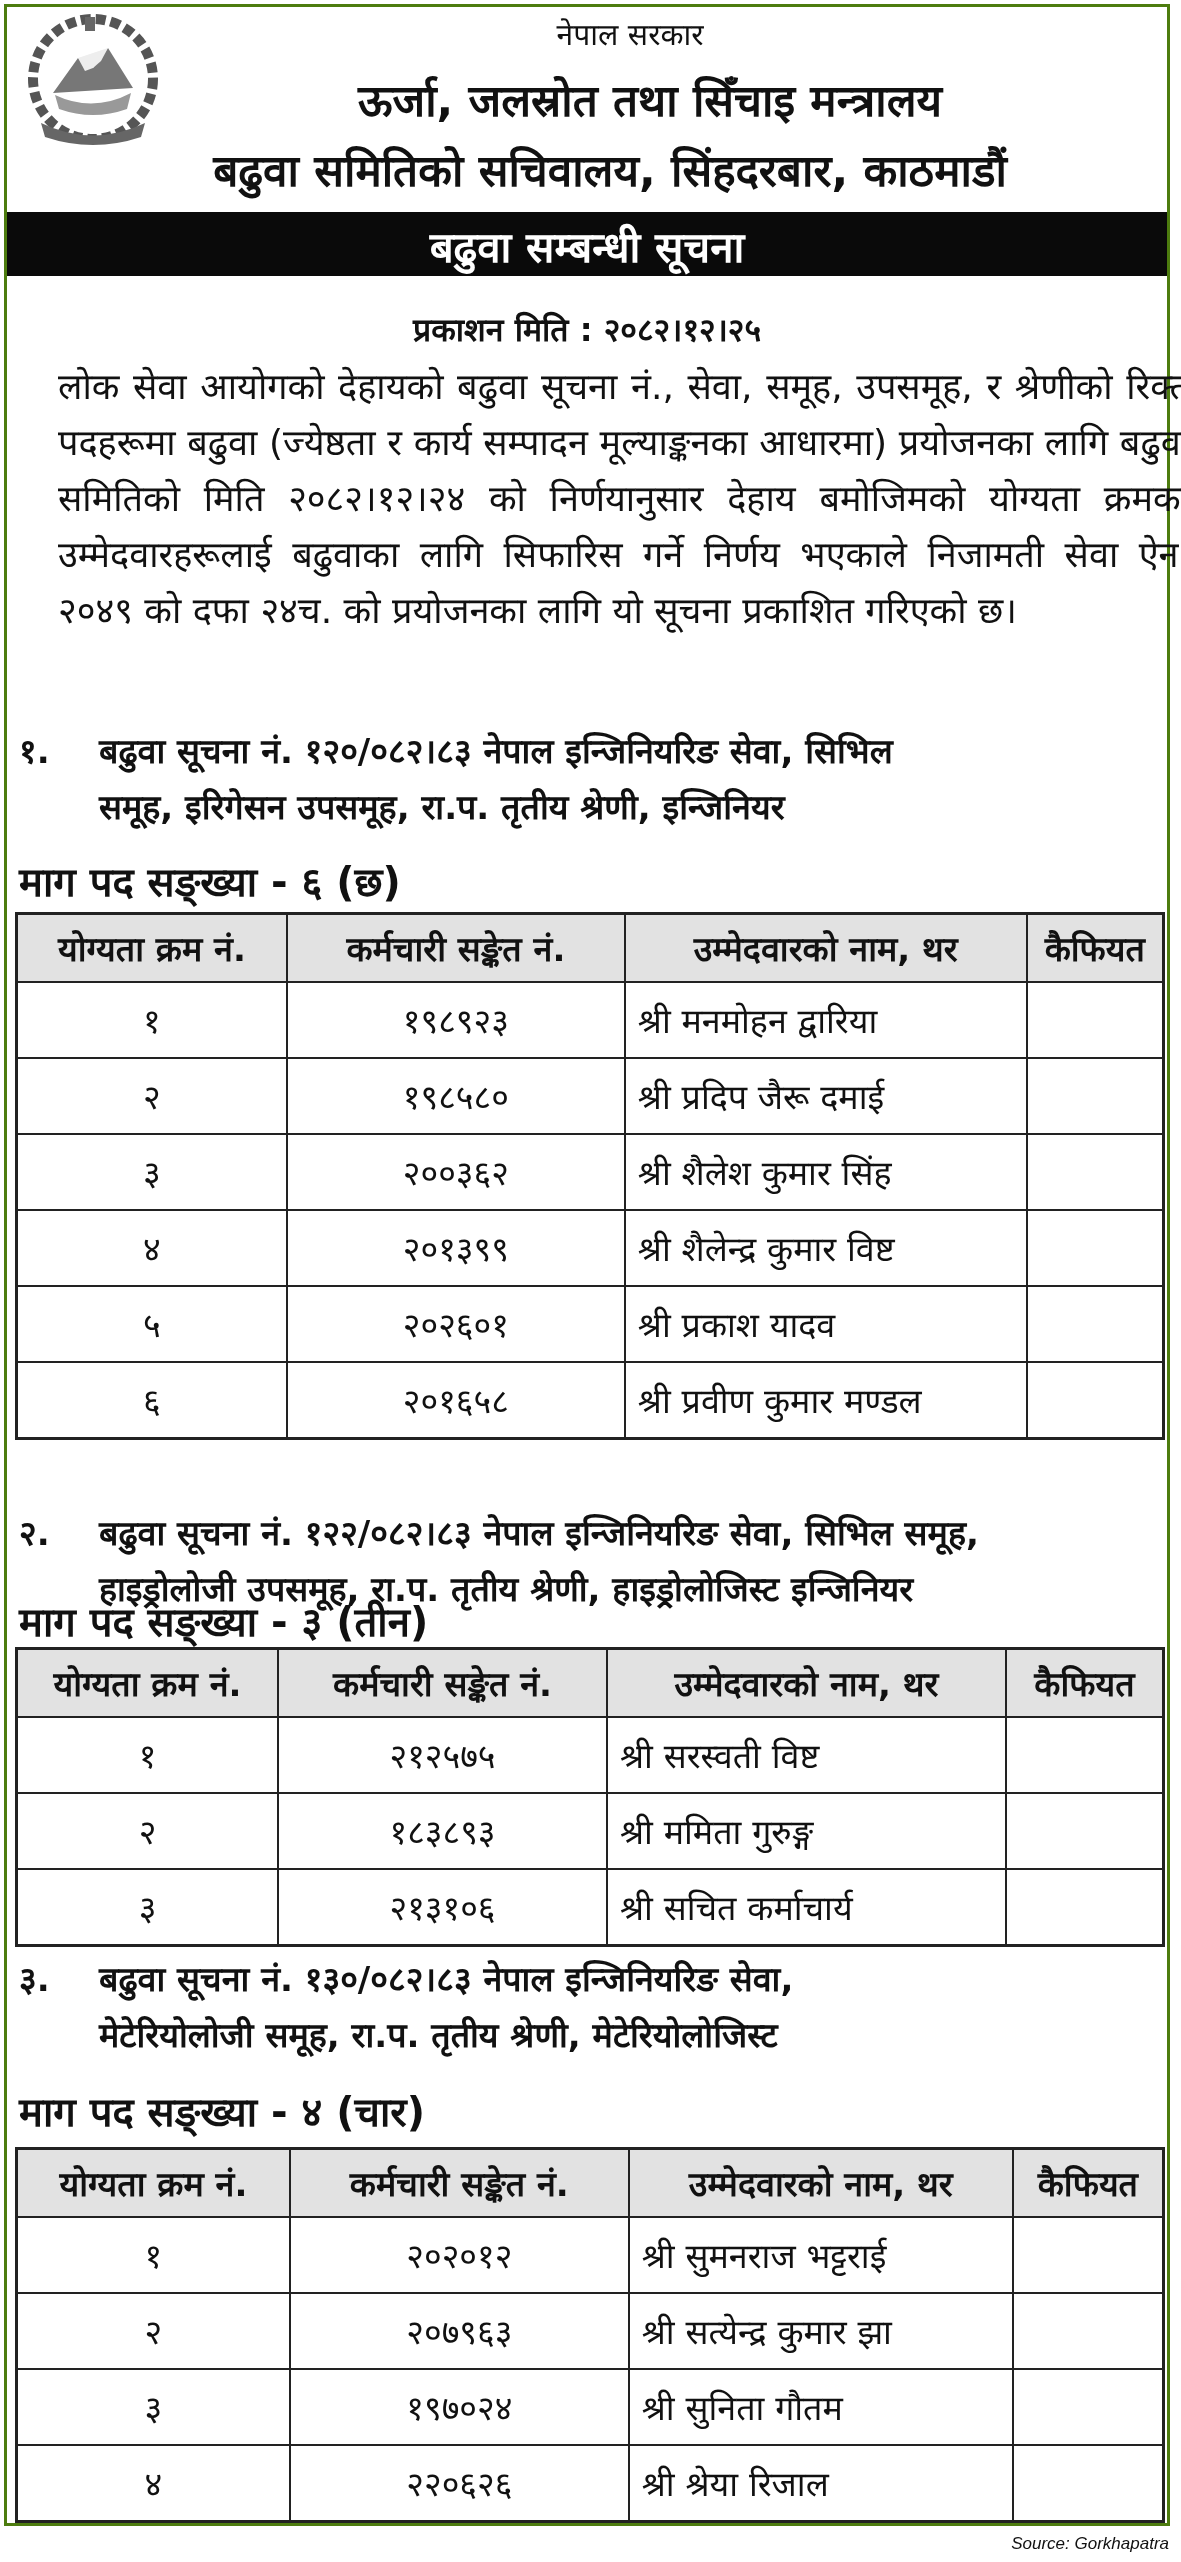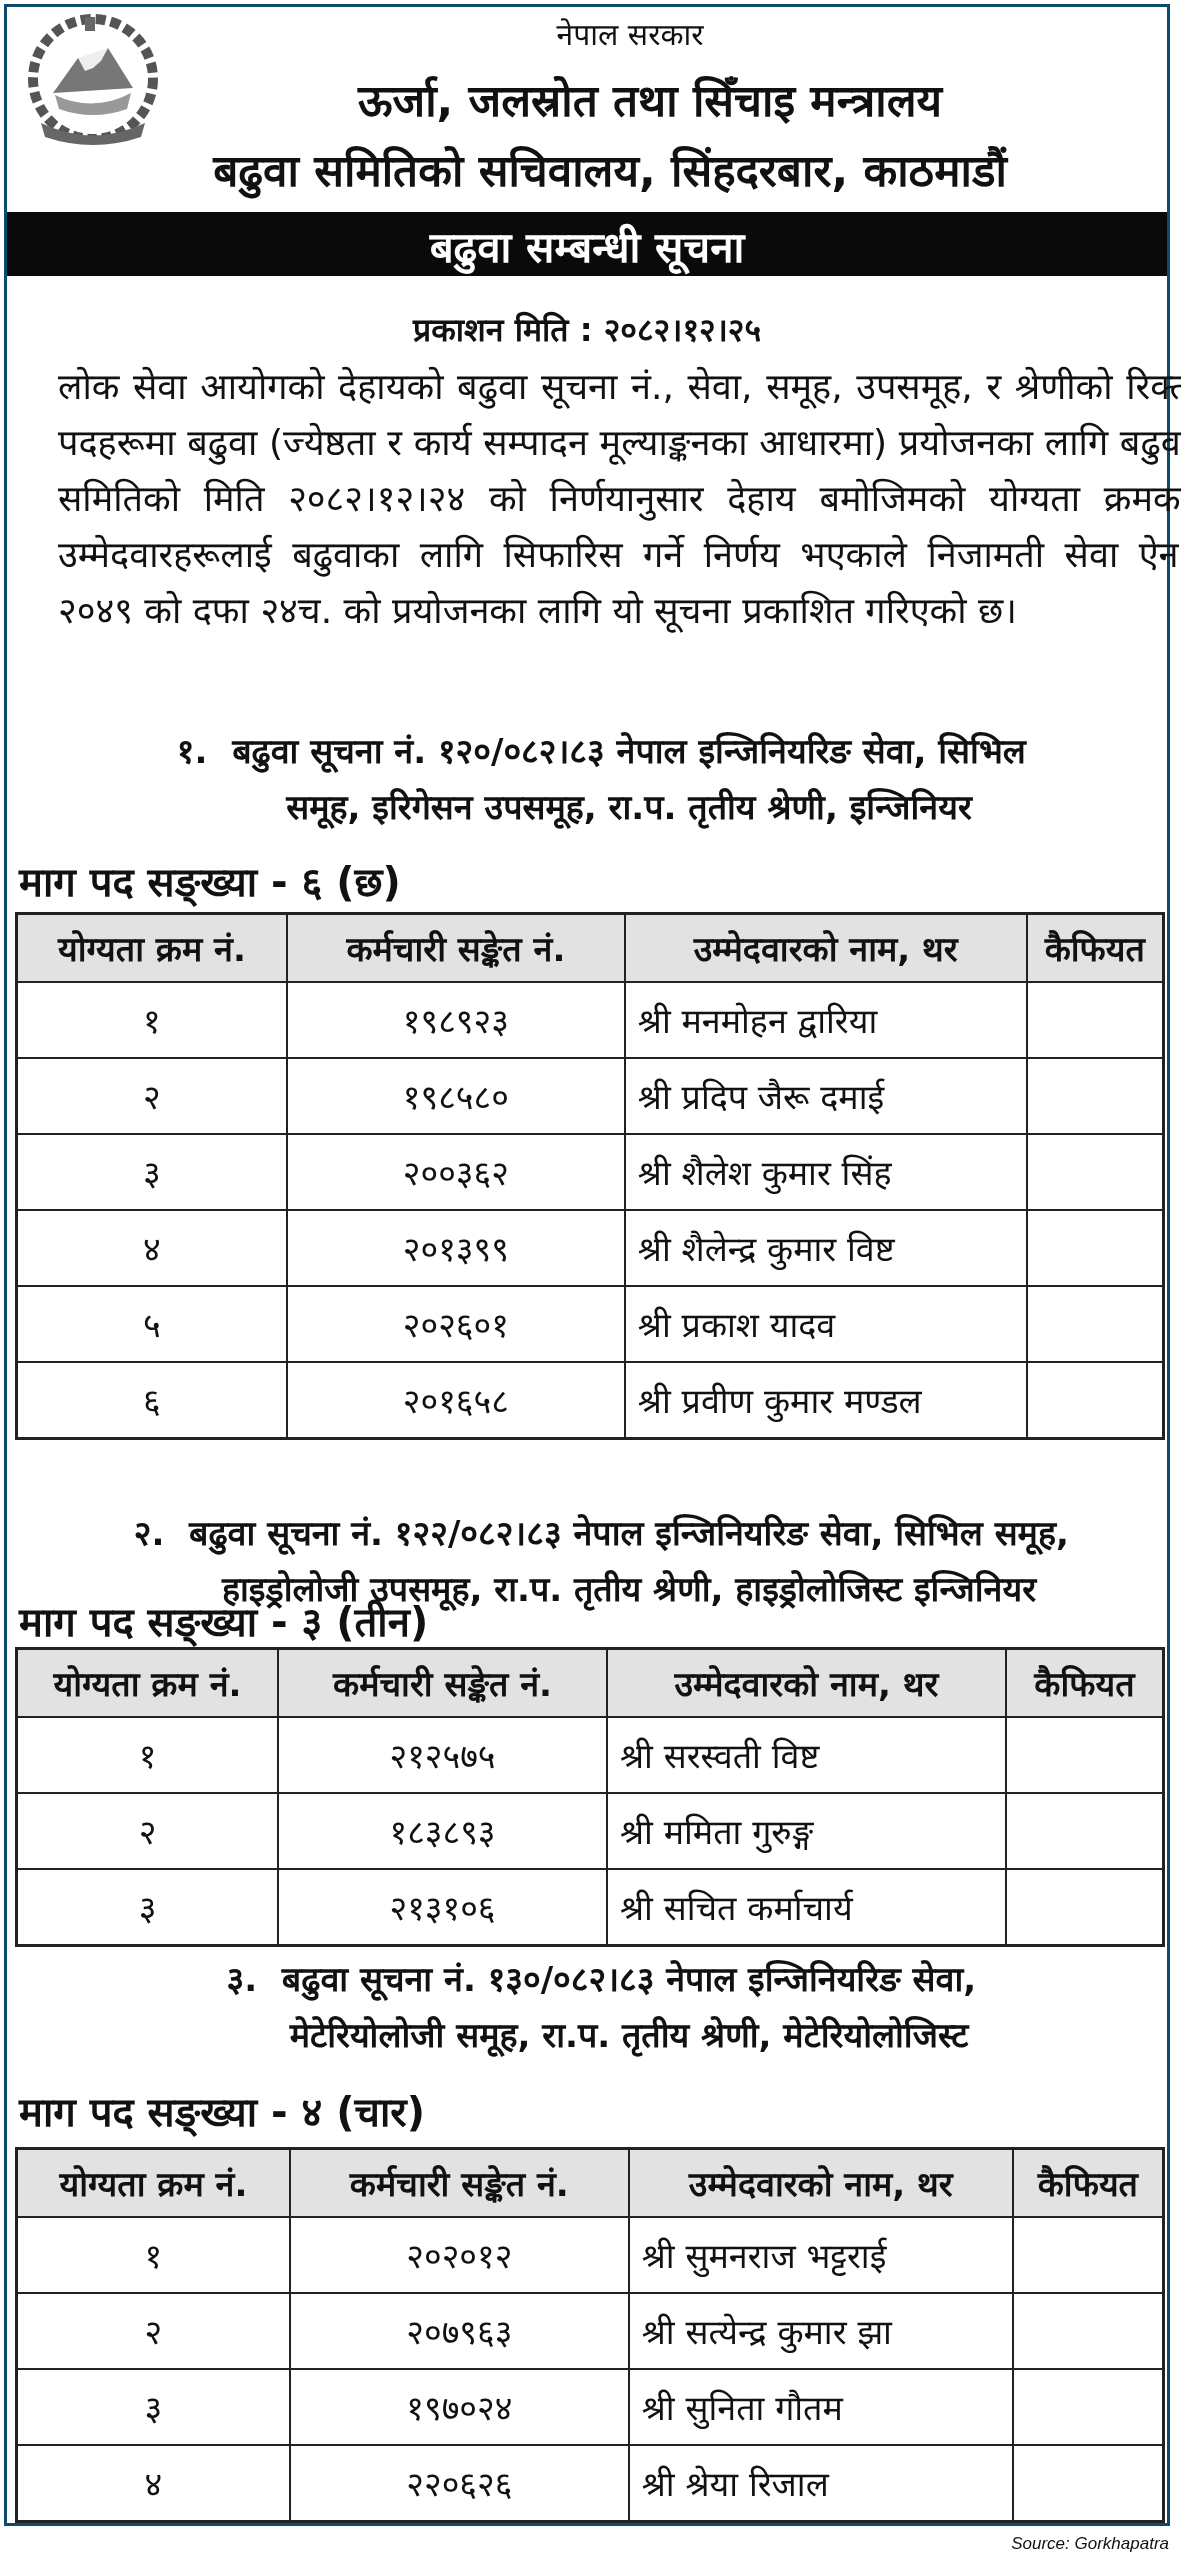--- a/index.html
+++ b/index.html
@@ -2,21 +2,21 @@
 <html><head>
 <meta charset="utf-8">
 <style>
   html, body { margin: 0; padding: 0; background: #ffffff; }
   body {
     width: 1181px; height: 2562px; position: relative; overflow: hidden;
     font-family: "DejaVu Sans", "Liberation Sans", sans-serif; color: #111;
   }
   .frame {
     position: absolute; left: 4px; top: 4px; width: 1166px; height: 2522px;
-    border: 3px solid #0c4a6e; box-sizing: border-box;
+    border: 3px solid #4d7c0f; box-sizing: border-box;
   }
   .header { position: absolute; left: 0; top: 0; width: 1166px; height: 208px; }
   .logo {
     position: absolute; left: 16px; top: 6px; width: 140px; height: 140px;
   }
   .h-line { position: absolute; left: 0; width: 100%; text-align: center; font-weight: bold; }
   .h1 { top: 6px; font-size: 30px; font-weight: normal; padding-left: 40px; }
   .h2 { top: 62px; font-size: 44px; padding-left: 60px; }
   .h3 { top: 132px; font-size: 44px; padding-left: 20px; }
   .banner {
@@ -27,21 +27,21 @@
   .date {
     position: absolute; left: 0; top: 300px; width: 100%; text-align: center;
     font-size: 32px; font-weight: bold;
   }
   .para {
     position: absolute; left: 16px; top: 352px; width: 1132px;
     font-size: 36px; line-height: 56px; text-align: justify; margin-left: 35px;
   }
   .item-head {
     position: absolute; left: 12px; width: 1140px;
-    font-size: 34px; font-weight: bold; line-height: 56px; text-align: center;
+    font-size: 34px; font-weight: bold; line-height: 56px;
   }
   .item-head .num { display: inline-block; width: 80px; }
   .item-head .indent { padding-left: 80px; display: block; }
   .count {
     position: absolute; left: 12px; font-size: 40px; font-weight: bold;
   }
   table.roster {
     position: absolute; left: 8px; width: 1150px; border-collapse: collapse;
     border: 3px solid #222;
   }

